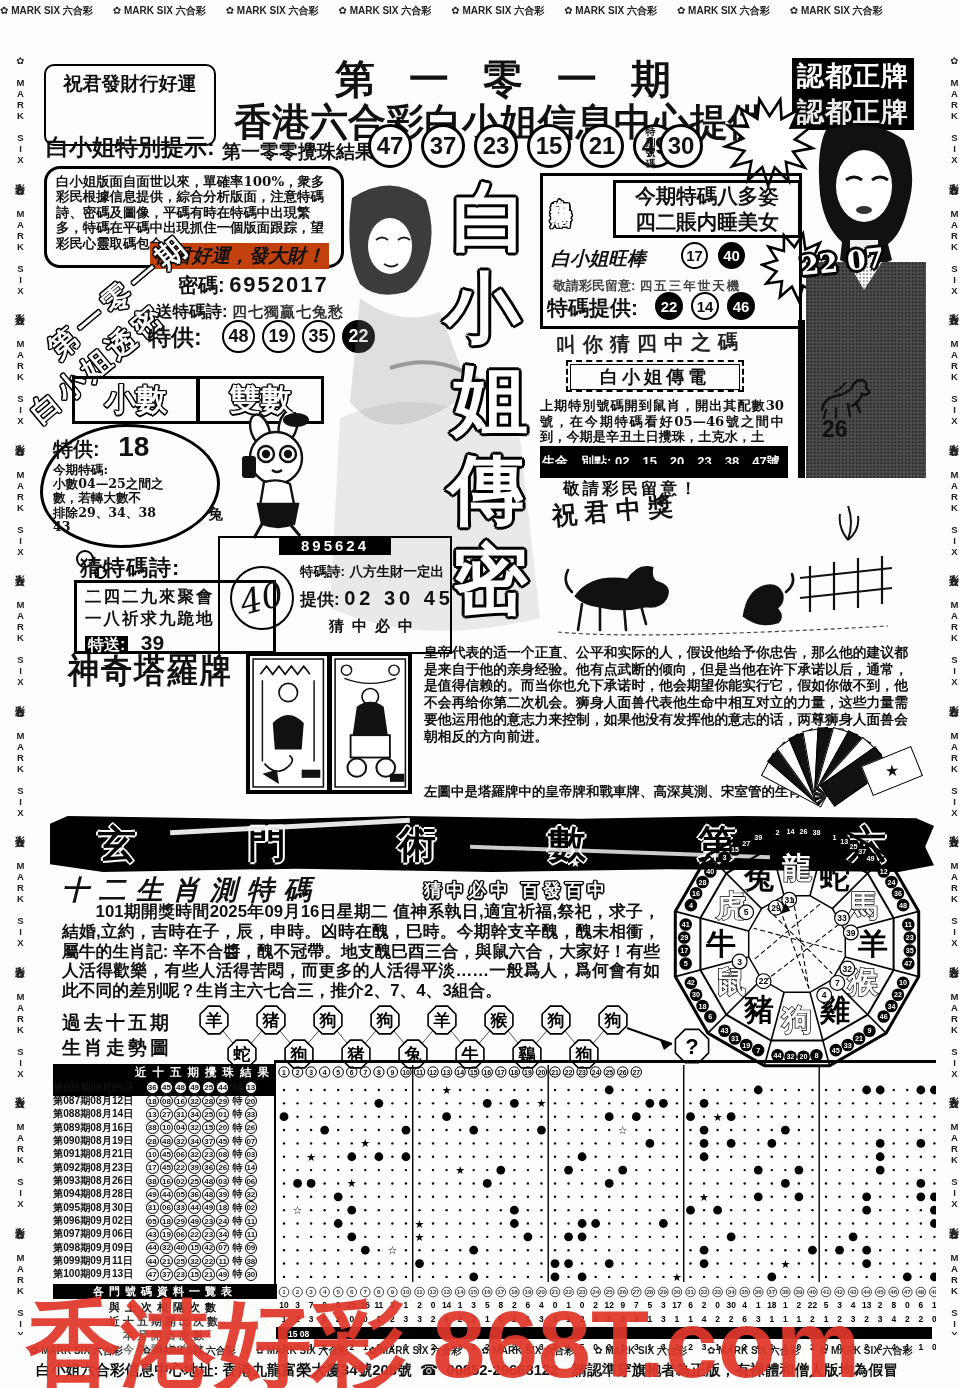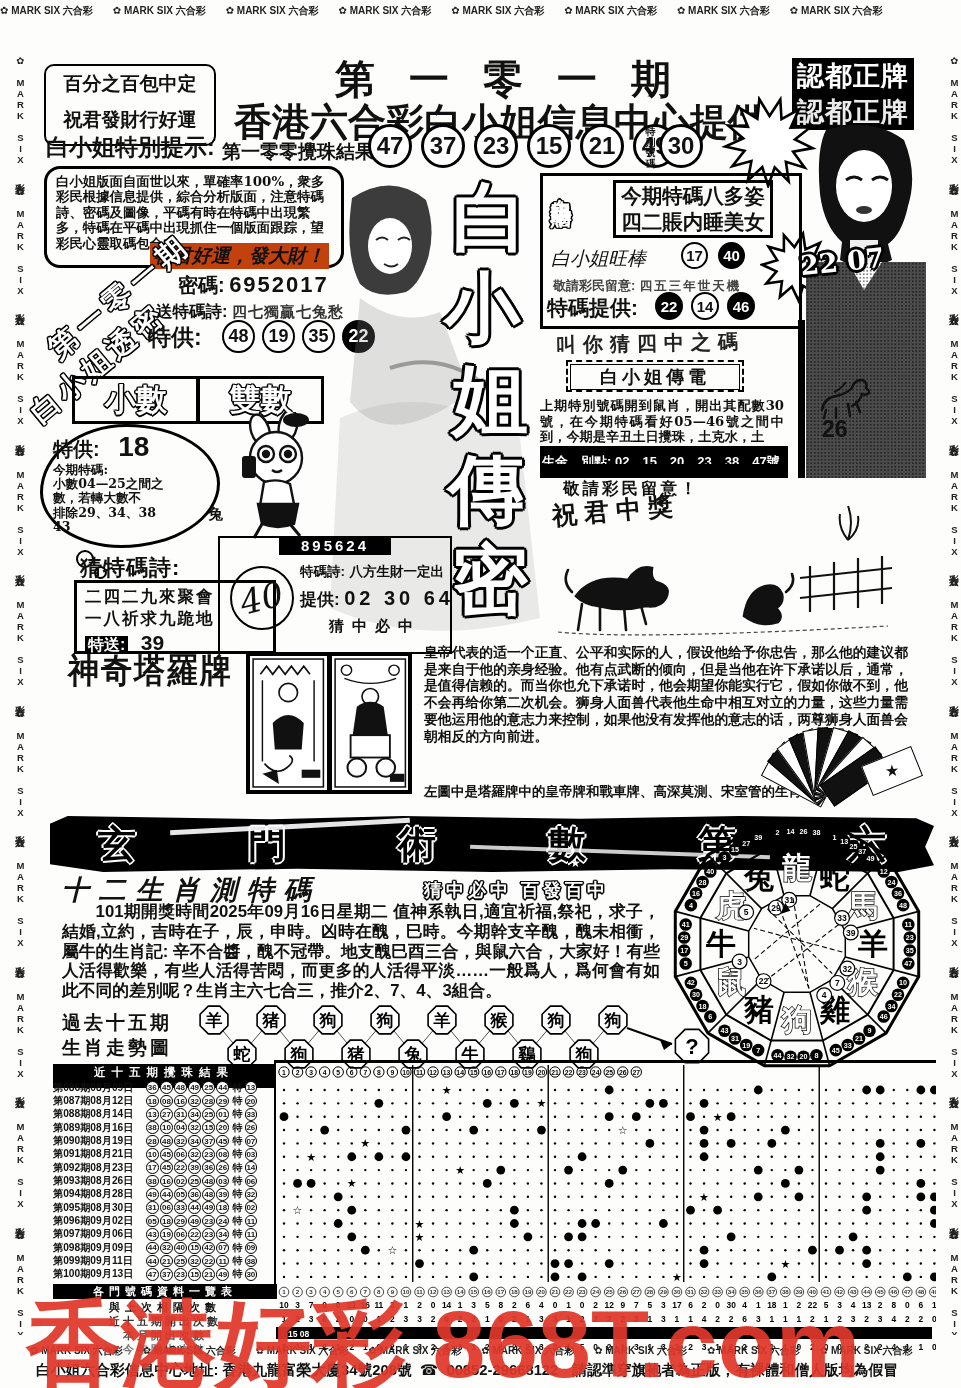--- a/index.html
+++ b/index.html
@@ -32,21 +32,20 @@
 </style>
 </head>
 <body>
 
 <div id="border-top" class="abs border-strip" style="left:0;top:30;width:961px;height:22px;font-size:10px;line-height:22px">✿ MARK SIX 六合彩　　✿ MARK SIX 六合彩　　✿ MARK SIX 六合彩　　✿ MARK SIX 六合彩　　✿ MARK SIX 六合彩　　✿ MARK SIX 六合彩　　✿ MARK SIX 六合彩　　✿ MARK SIX 六合彩</div>
 <div id="border-left" class="abs border-strip vrule" style="left:2px;top:55px;width:24px;height:1280px;font-size:9.5px">✿ MARK SIX 六合彩　✿ MARK SIX 六合彩　✿ MARK SIX 六合彩　✿ MARK SIX 六合彩　✿ MARK SIX 六合彩　✿ MARK SIX 六合彩　✿ MARK SIX 六合彩　✿ MARK SIX 六合彩　✿ MARK SIX 六合彩　✿ MARK SIX 六合彩</div>
 <div id="border-right" class="abs border-strip vrule" style="left:936px;top:55px;width:24px;height:1280px;font-size:9.5px">✿ MARK SIX 六合彩　✿ MARK SIX 六合彩　✿ MARK SIX 六合彩　✿ MARK SIX 六合彩　✿ MARK SIX 六合彩　✿ MARK SIX 六合彩　✿ MARK SIX 六合彩　✿ MARK SIX 六合彩　✿ MARK SIX 六合彩　✿ MARK SIX 六合彩</div>
 
 <div class="abs" style="left:44px;top:64px;width:168px;height:78px;border:2.5px solid #000;border-radius:10px;
             text-align:center;font-weight:900;font-size:19px;line-height:36px">
-  <div>百分之百包中定</div>
   <div>祝君發財行好運</div>
 </div>
 <div class="abs serif" style="left:270px;top:52px;width:500px;text-align:center;font-size:40px;font-weight:900;
             letter-spacing:34px;white-space:nowrap">第一零一期</div>
 <div class="abs serif" style="left:215px;top:97px;width:570px;text-align:center;font-size:38px;font-weight:900;white-space:nowrap">香港六合彩白小姐信息中心提供</div>
 <div class="abs" style="left:792px;top:58px;width:122px;height:72px;background:#000;color:#fff;text-align:center;
             font-weight:900;font-size:27px;line-height:36px;letter-spacing:1px">
   <div>認都正牌</div>
   <div style="opacity:.92">認都正牌</div>
 </div>
@@ -127,26 +126,26 @@
 <div id="center-title">
     <div class="abs big-outline" style="left: 452px; top: 168px; font-size: 76px;">白</div>
     <div class="abs big-outline" style="left: 444px; top: 258px; font-size: 76px;">小</div>
     <div class="abs big-outline" style="left: 452px; top: 350px; font-size: 76px;">姐</div>
     <div class="abs big-outline" style="left: 448px; top: 440px; font-size: 76px;">傳</div>
     <div class="abs big-outline" style="left: 452px; top: 530px; font-size: 76px;">密</div>
   </div>
 
 <div class="abs" style="left:540px;top:173px;width:262px;height:156px;border:3.5px solid #000;box-sizing:border-box">
   <div class="abs outline-text vrule" style="left:4px;top:6px;font-size:21px;height:146px;letter-spacing:2px">白小姐場贈</div>
-  <div class="abs" style="left:70px;top:4px;width:160px;height:58px;border:3px solid #000;box-sizing:border-box;
+  <div class="abs" style="left:70px;top:4px;width:188px;height:58px;border:3px solid #000;box-sizing:border-box;
               text-align:center;font-size:20.5px;font-weight:900;line-height:26px">
     <div>今期特碼八多姿</div>
     <div>四二賬内睡美女</div>
   </div>
-  <div class="abs serif" style="left:8px;top:70px;font-size:19px;font-weight:400;font-style:italic">白小姐旺棒</div>
+  <div class="abs serif" style="left:8px;top:70px;font-size:19px;font-weight:700;font-style:italic">白小姐旺棒</div>
   <div id="wang-balls" class="abs" style="left:138px;top:66px;display:flex;gap:10px">
       <span class="ball" style="height: 27px; width: 27px; font-size: 15px; border-width: 2.2px;">17</span>
       <span class="ball filled" style="height: 27px; width: 27px; font-size: 15px; border-width: 2.2px;">40</span>
     </div>
   <div class="abs" style="left:10px;top:100px;white-space:nowrap;color:#444">
     <span style="font-size:13px;font-weight:800">敬請彩民留意:</span>
     <span style="font-size:12.5px;font-weight:700;letter-spacing:2px">四五三年世天機</span>
   </div>
   <div class="abs" style="left:4px;top:118px;font-size:21px;font-weight:900">特碼提供:</div>
   <div id="tema-balls" class="abs" style="left:112px;top:116px;display:flex;gap:8px">
@@ -254,21 +253,21 @@
               display:flex;align-items:center;justify-content:center">
     <span class="serif" style="font-size:34px;font-style:italic;transform:rotate(-14deg)">40</span>
   </div>
   <div class="abs" style="left:80px;top:24px;width:150px">
     <div style="white-space:nowrap">
       <span style="font-size:13.5px;font-weight:900">特碼詩:</span>
       <span style="font-size:13.5px;font-weight:800">八方生財一定出</span>
     </div>
     <div style="white-space:nowrap;margin-top:6px">
       <span style="font-size:17px;font-weight:900">提供:</span>
-      <span style="font-size:20px;font-weight:900;letter-spacing:4px">02 30 64</span>
+      <span style="font-size:20px;font-weight:900;letter-spacing:4px">02 30 45</span>
     </div>
     <div style="font-size:15px;font-weight:900;letter-spacing:8px;text-align:center;margin-top:6px">猜中必中</div>
   </div>
 </div>
 
 <div class="abs" style="left:68px;top:650px;font-size:31px;font-weight:900;letter-spacing:2px;transform:scaleY(1.1)">神奇塔羅牌</div>
 <div class="abs" style="left:246px;top:652px;width:166px;height:142px;background:#000;display:flex;gap:5px;padding:4px;box-sizing:border-box">
   <div style="flex:1;background:#fff;position:relative">
     <svg width="100%" height="100%" viewBox="0 0 74 132" preserveAspectRatio="none">
       <rect x="3" y="3" width="68" height="126" fill="none" stroke="#111" stroke-width="1.5"></rect>
@@ -534,22 +533,22 @@
     <path d="M360.9,59.7L352.7,67.9L341.3,67.9L333.1,59.7L333.1,48.3L341.3,40.1L352.7,40.1L360.9,48.3Z" fill="#fff" stroke="#000" stroke-width="1.6"></path>
     <text x="347" y="60" text-anchor="middle" font-size="17" font-weight="900">鷄</text>
     <path d="M417.9,59.7L409.7,67.9L398.3,67.9L390.1,59.7L390.1,48.3L398.3,40.1L409.7,40.1L417.9,48.3Z" fill="#fff" stroke="#000" stroke-width="1.6"></path>
     <text x="404" y="60" text-anchor="middle" font-size="17" font-weight="900">狗</text>
     <line x1="447" y1="28" x2="492" y2="44" stroke="#000" stroke-width="2"></line>
     <polygon points="492,44 480,40 484,50" fill="#000"></polygon>
     <path d="M528.6,52.9L518.9,62.6L505.1,62.6L495.4,52.9L495.4,39.1L505.1,29.4L518.9,29.4L528.6,39.1Z" fill="#fff" stroke="#000" stroke-width="1.6"></path>
     <text x="512" y="54" text-anchor="middle" font-size="22" font-weight="900">?</text>
   </svg>
 
-<div class="abs" style="left:53px;top:1064px;width:222px;height:24px;background:#000;color:#fff;font-size:11.5px;
-            font-weight:800;letter-spacing:6px;text-align:center;line-height:16px">近十五期攪珠結果</div>
+<div class="abs" style="left:53px;top:1064px;width:222px;height:32px;background:#000;color:#fff;font-size:11.5px;
+            font-weight:800;letter-spacing:6px;text-align:right;line-height:16px">近十五期攪珠結果</div>
 <div id="results-rows" class="abs" style="left:53px;top:1081px;width:224px">
     <div class="trow">
       <span class="tlabel">第086期08月09日</span>
       <span class="mini">36</span>
       <span class="mini">45</span>
       <span class="mini">48</span>
       <span class="mini">49</span>
       <span class="mini">25</span>
       <span class="mini">44</span>
       <span class="tte">特</span>

